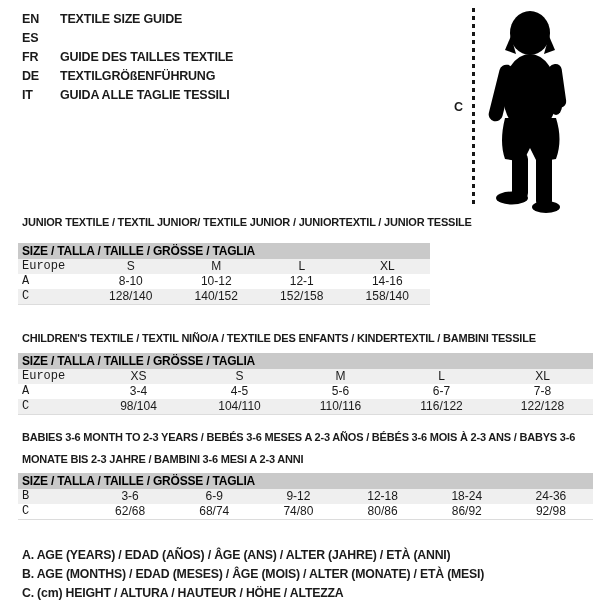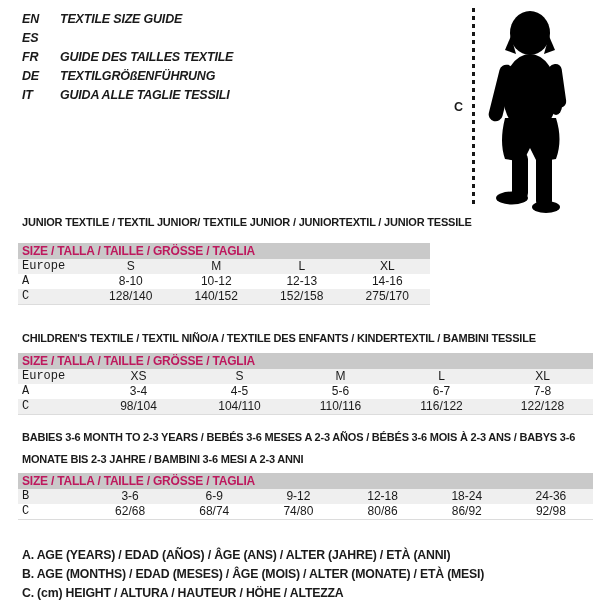--- a/index.html
+++ b/index.html
@@ -6,21 +6,21 @@
   html,body { width:600px; height:600px; }
   body {
     position:relative;
     background:#ffffff;
     font-family:"Liberation Sans", sans-serif;
     color:#1a1a1a;
     overflow:hidden;
   }
 
   
-  .lang-block { position:absolute; top:10px; left:22px;font-style:italic; }
+  .lang-block { position:absolute; top:10px; left:22px; }
   .lang-row { display:flex; height:19px; line-height:19px; }
   .lang-code { width:38px; font-weight:bold; font-size:12.5px; letter-spacing:-0.2px; }
   .lang-title { font-weight:bold; font-size:12.5px; letter-spacing:-0.2px; }
 
   
   .dash-line {
     position:absolute; left:472px; top:8px; width:3px; height:198px;
     background:repeating-linear-gradient(to bottom,#161616 0 4px,transparent 4px 8px);
   }
   .c-label { position:absolute; left:454px; top:100px; font-weight:bold; font-size:12.5px; }
@@ -34,21 +34,21 @@
     height:15px; line-height:15px; padding-left:4px; white-space:nowrap;
   }
   .table-title.two-line { height:38px; line-height:22px; white-space:normal; }
 
   .stable { border-bottom:1px solid #dcdcdc; }
   .stable.narrow { width:412px; }
   .stable.wide { width:575px; }
 
   .band {
     height:16px; line-height:16px;
-    background:#c9c9c9; color:#be185d;
+    background:#c9c9c9; color:#000000;
     font-weight:bold; font-size:12px; letter-spacing:-0.2px;
     padding-left:4px; white-space:nowrap;
   }
   .trow { display:flex; height:15px; line-height:15px; font-size:12px; }
   .trow:nth-of-type(even) { background:#efefef; } 
   .tlabel { width:70px; padding-left:4px;font-family:Liberation Mono, monospace; }
   .tcell { flex:1; text-align:center; }
 
   .m-t1 { margin-top:13px; }
   .m-title2 { margin-top:26px; }
@@ -112,29 +112,29 @@
       <span class="tlabel">Europe</span>
       <span class="tcell">S</span>
       <span class="tcell">M</span>
       <span class="tcell">L</span>
       <span class="tcell">XL</span>
     </div>
     <div class="trow">
       <span class="tlabel">A</span>
       <span class="tcell">8-10</span>
       <span class="tcell">10-12</span>
-      <span class="tcell">12-13</span>
+      <span class="tcell">12-1</span>
       <span class="tcell">14-16</span>
     </div>
     <div class="trow">
       <span class="tlabel">C</span>
       <span class="tcell">128/140</span>
       <span class="tcell">140/152</span>
       <span class="tcell">152/158</span>
-      <span class="tcell">275/170</span>
+      <span class="tcell">158/140</span>
     </div>
   </div>
 
   <div class="table-title m-title2">CHILDREN'S TEXTILE / TEXTIL NIÑO/A / TEXTILE DES ENFANTS / KINDERTEXTIL / BAMBINI TESSILE</div>
   <div class="stable wide m-t2">
     <div class="band">SIZE / TALLA / TAILLE / GRÖSSE / TAGLIA</div>
     <div class="trow">
       <span class="tlabel">Europe</span>
       <span class="tcell">XS</span>
       <span class="tcell">S</span>

